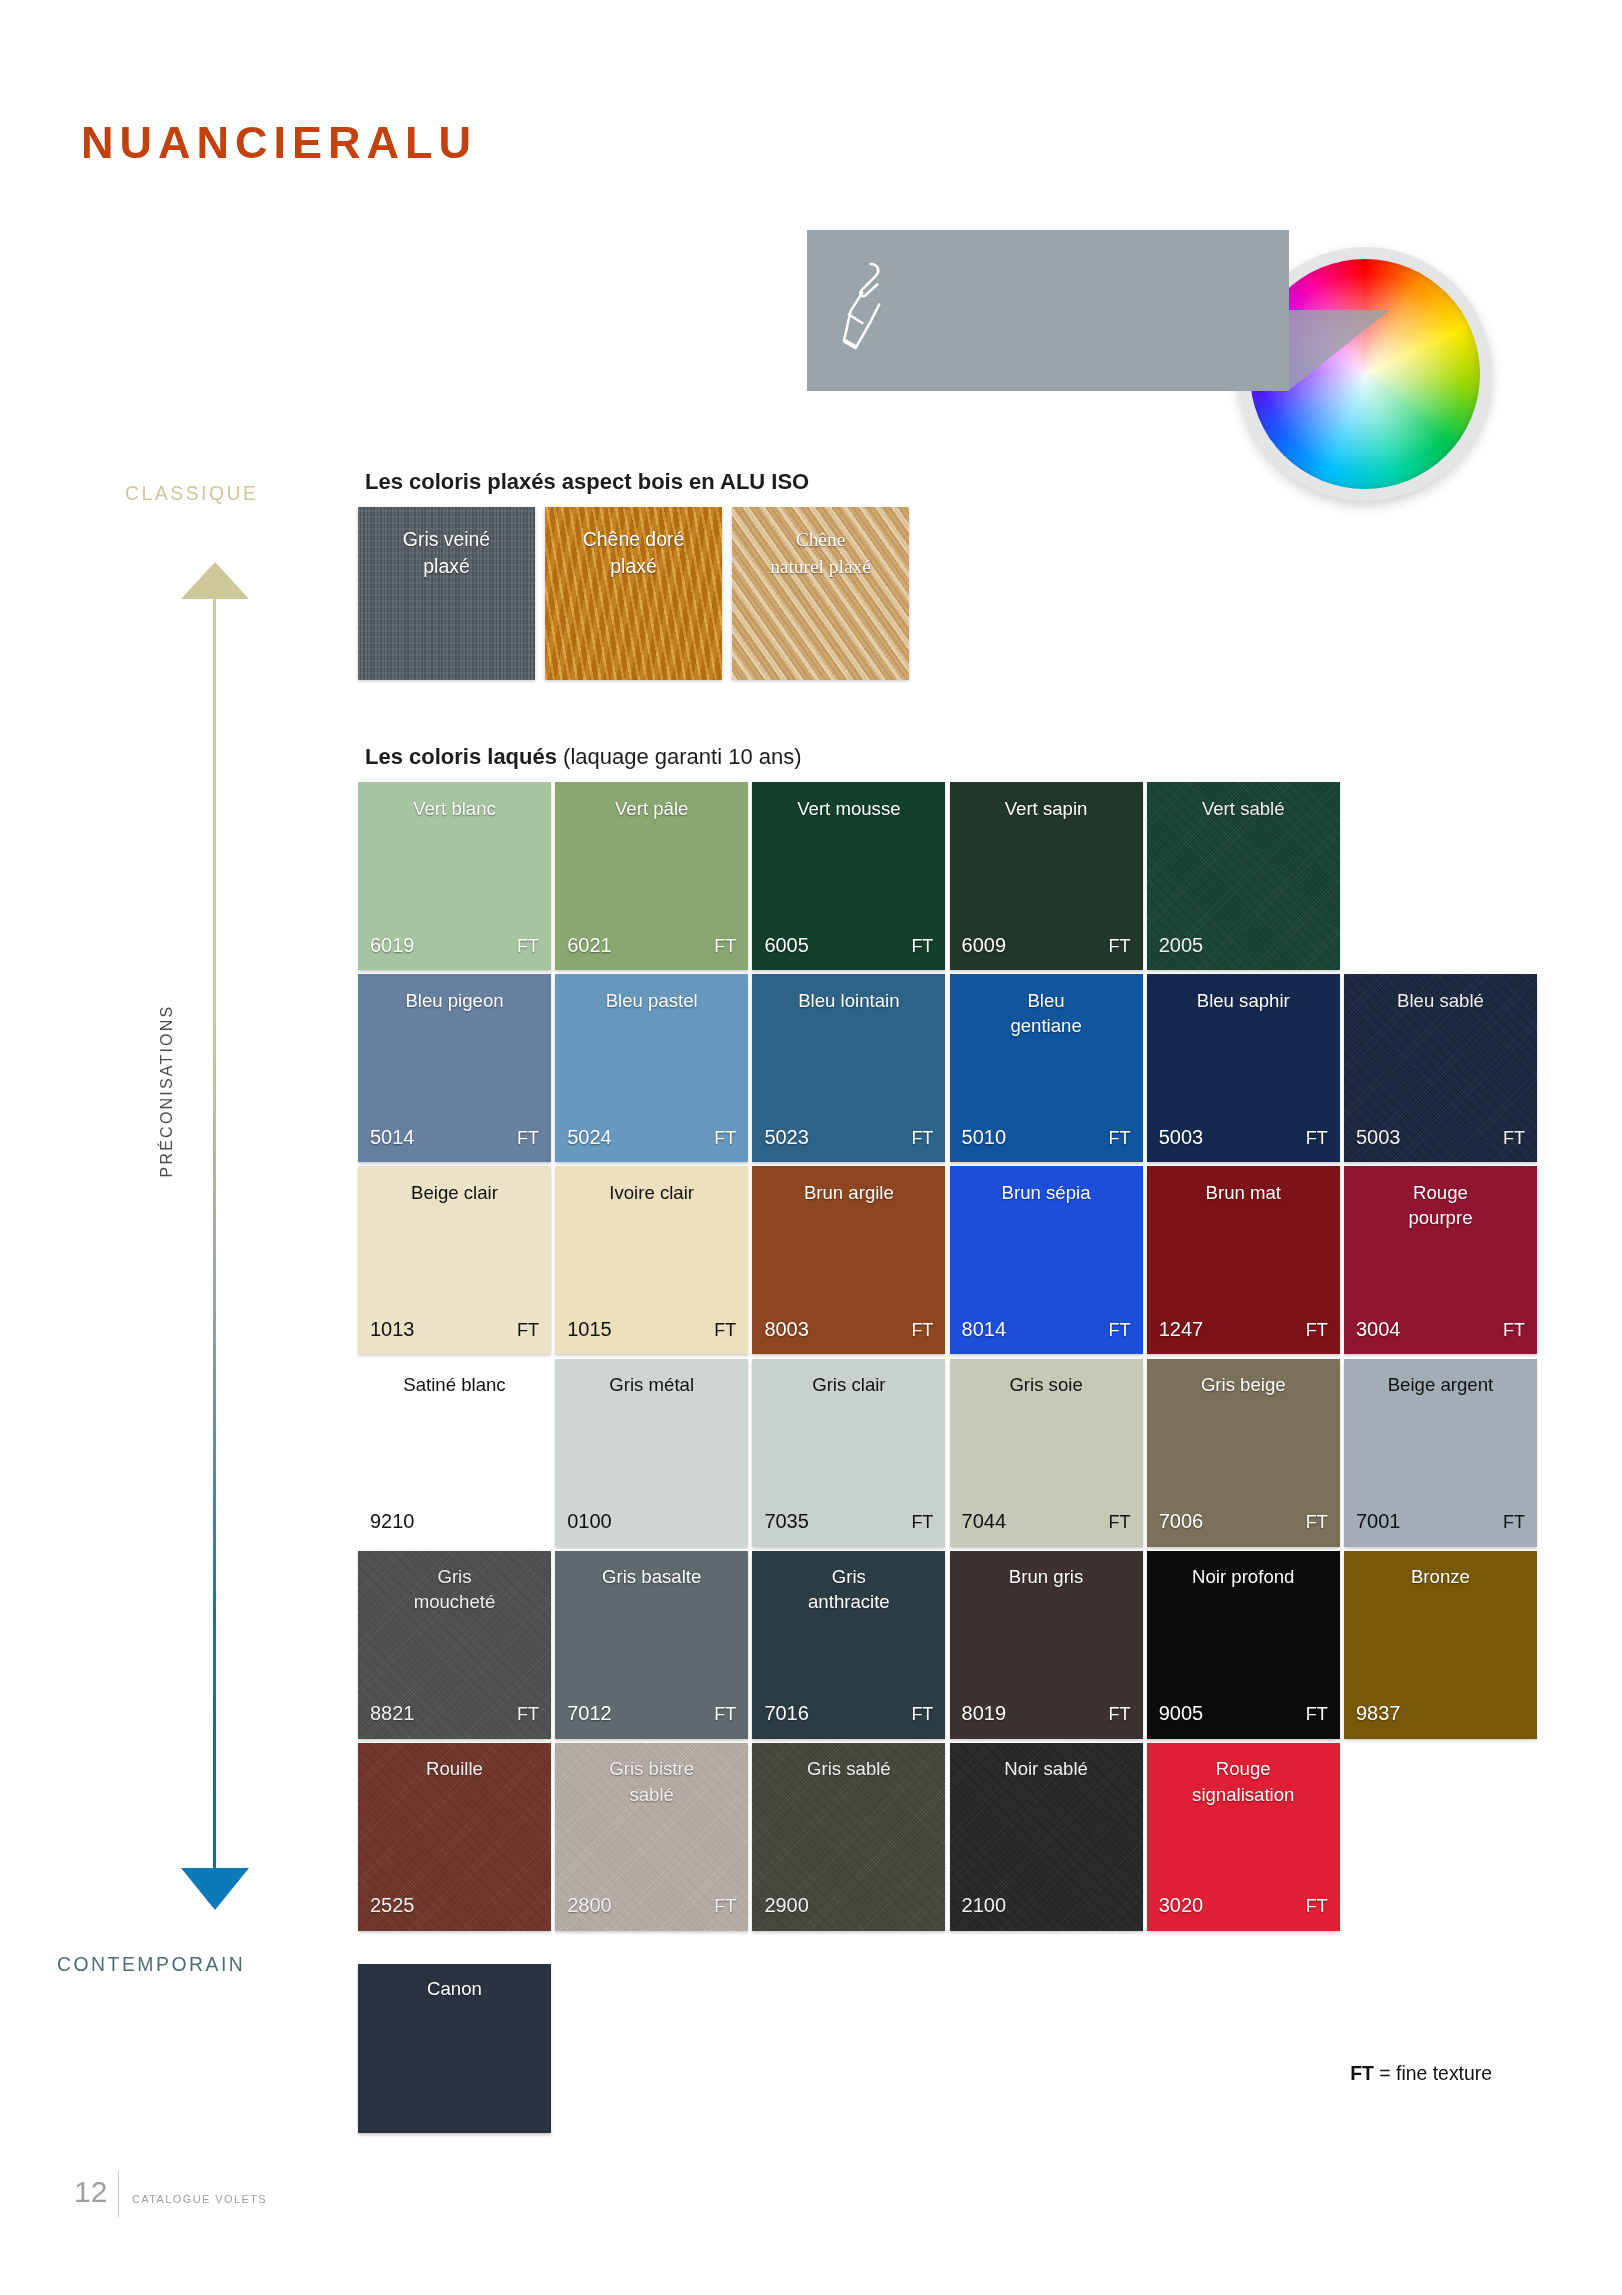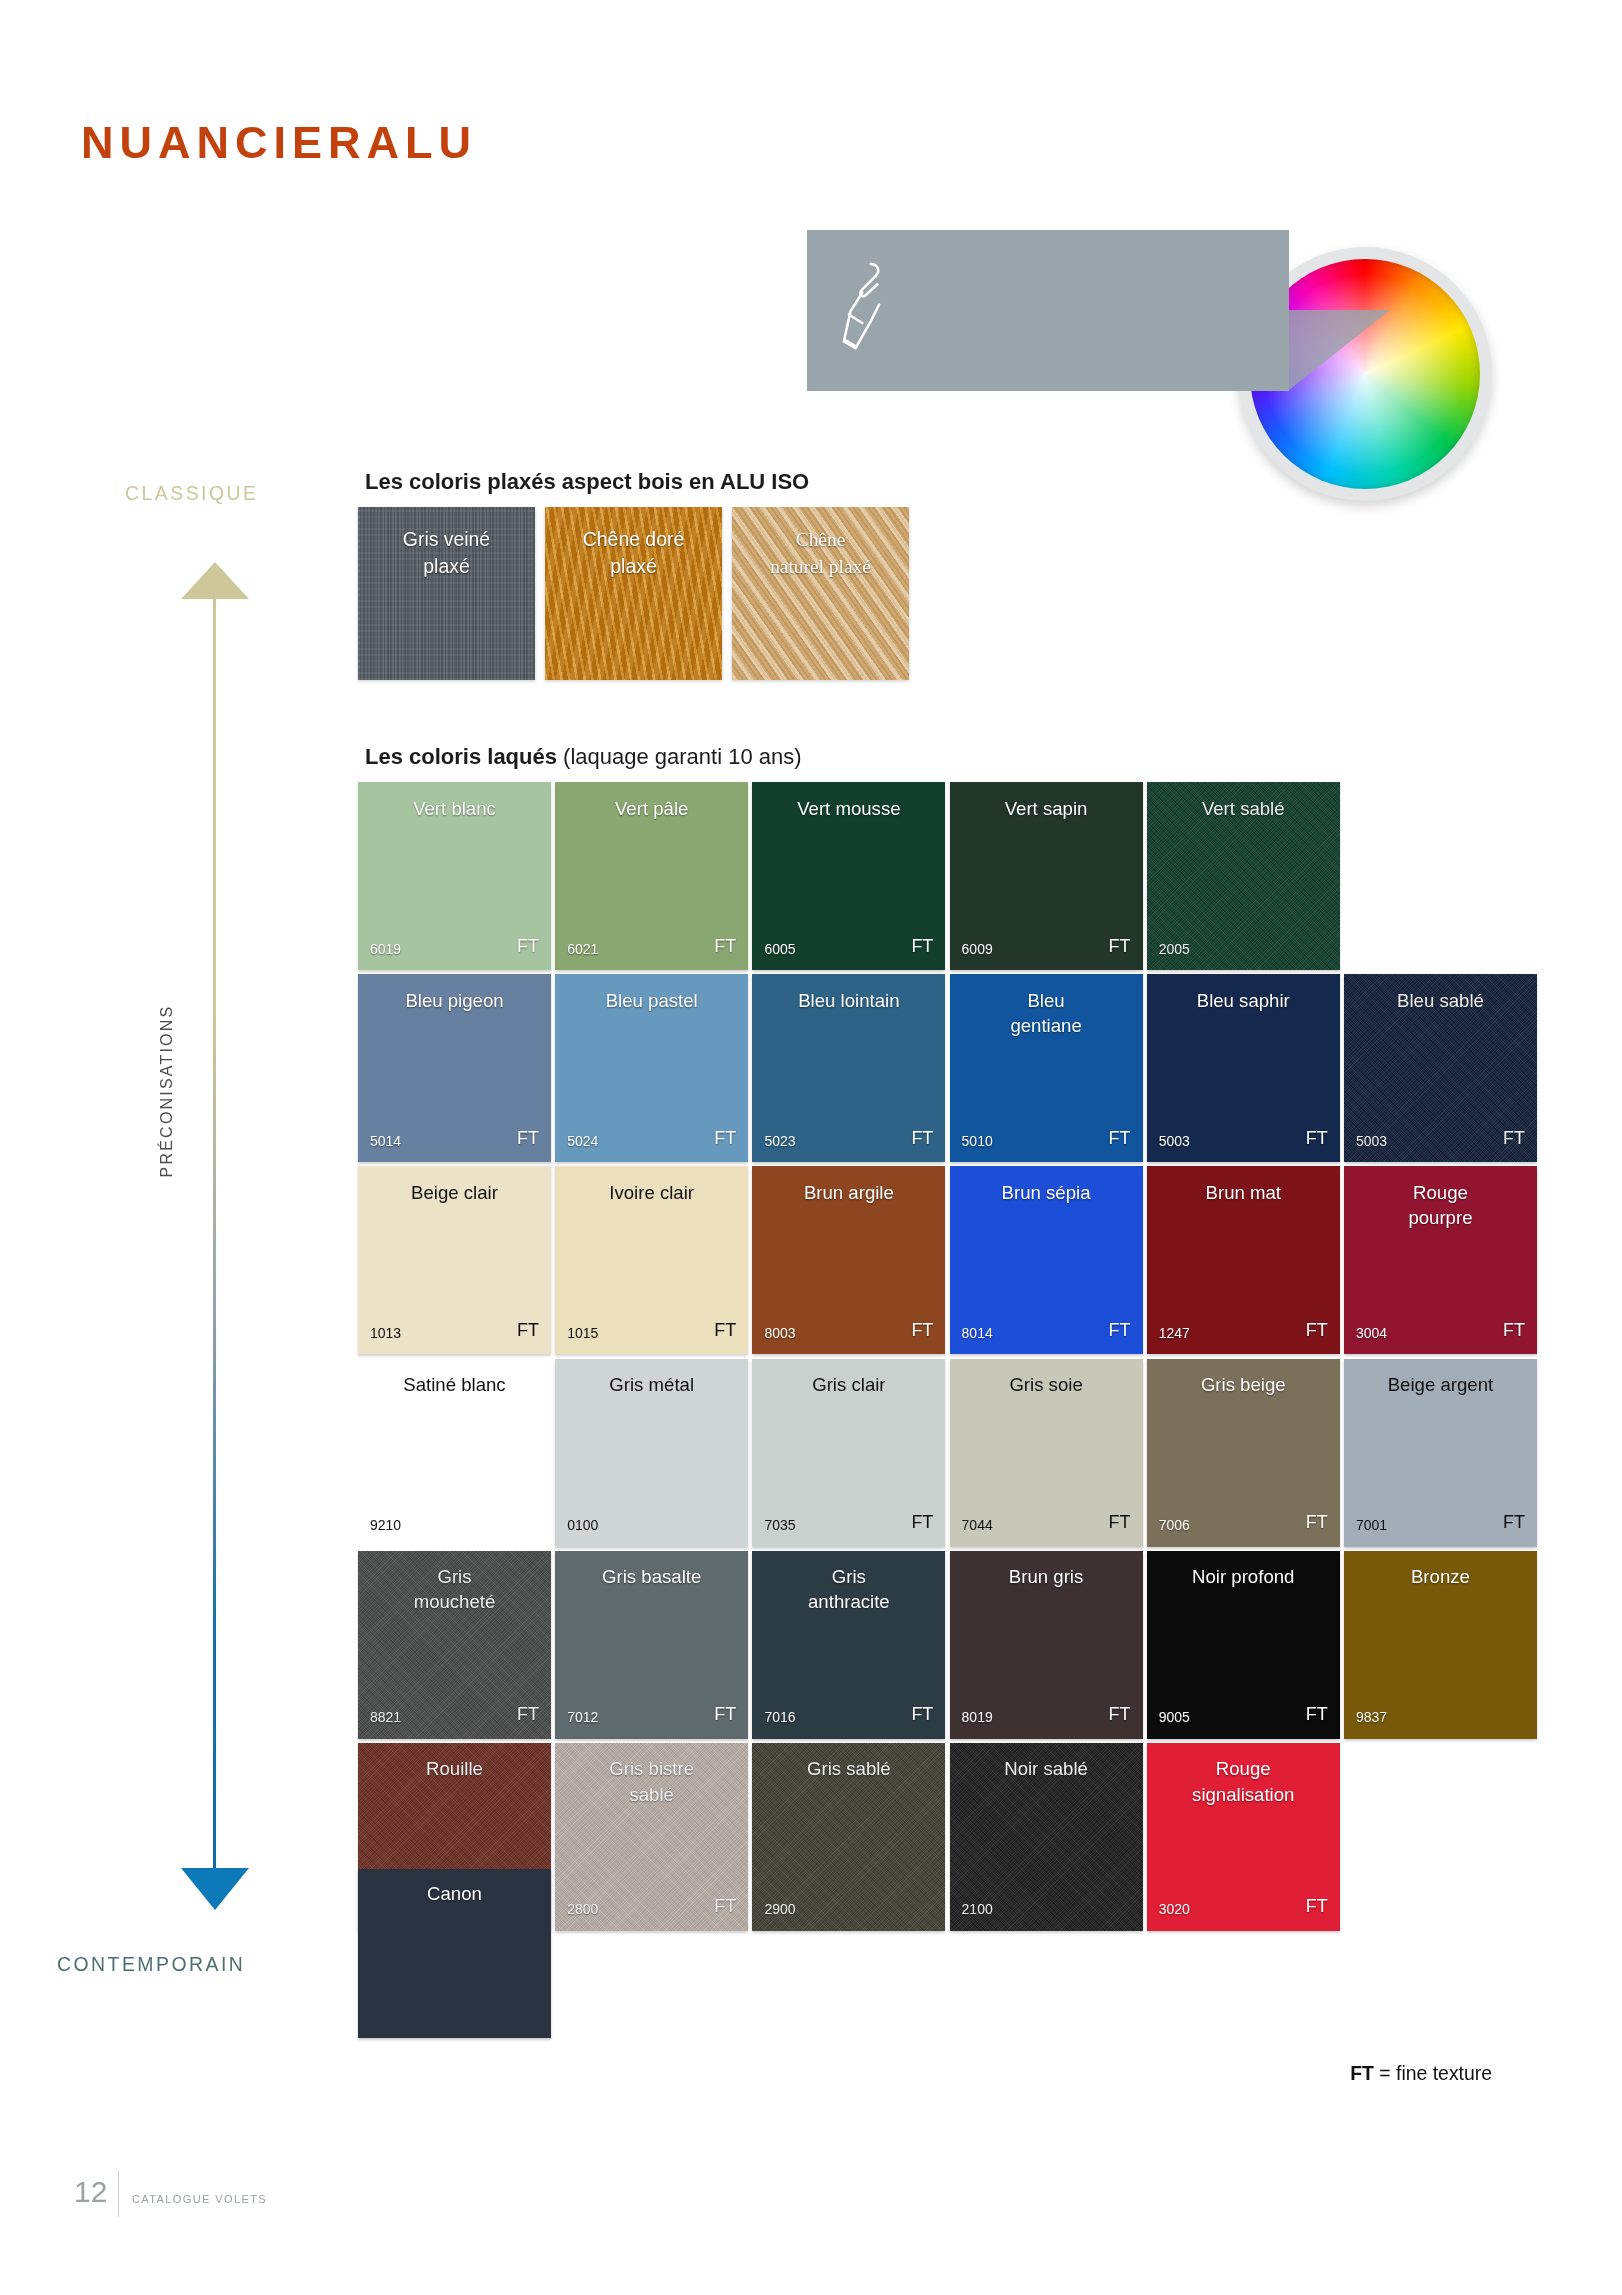--- a/index.html
+++ b/index.html
@@ -162,41 +162,41 @@
     position: relative;
     box-shadow: 0 1.7px 2.5px rgba(0,0,0,.18);
   }
   .swatch.empty { box-shadow:none; background:transparent; }
   .swatch .name {
     position:absolute; left: 8.5px; right: 8.5px; top: 13.5px;
     text-align:center; font-size: 18.6px; line-height: 1.35;
   }
   .swatch .code {
     position:absolute; left: 12px; bottom: 13.5px;
-    font-size: 14px;
+    font-size: 20px;
   }
   .swatch .ft {
     position:absolute; right: 12px; bottom: 13.5px;
     font-size: 18px;
   }
   .swatch.light-text .name,
   .swatch.light-text .code,
   .swatch.light-text .ft { color: #ffffff; text-shadow: 0 0.8px 1.7px rgba(0,0,0,.45); }
   .swatch.dark-text .name,
   .swatch.dark-text .code,
   .swatch.dark-text .ft { color: #111111; }
   .swatch.tex-fine::after {
     content:""; position:absolute; inset:0; pointer-events:none;
     background-image:
       repeating-linear-gradient(45deg, rgba(255,255,255,.055) 0 0.8px, rgba(0,0,0,.055) 0.8px 1.7px),
       repeating-linear-gradient(135deg, rgba(255,255,255,.05) 0 0.8px, rgba(0,0,0,.05) 0.8px 2.5px);
   }
 
   
-  #canon-wrap { position:absolute; left: 358px; top: 1869px; }
+  #canon-wrap { position:absolute; left: 358px; top: 1964px; }
   #canon-swatch {
     width: 193px; height: 169px; position:relative;
     background:#2b3342; box-shadow: 0 1.7px 2.5px rgba(0,0,0,.22);
   }
   #canon-swatch .name {
     position:absolute; left:0; right:0; top: 13.5px; text-align:center;
     color:#fff; font-size: 18.6px; text-shadow: 0 0.8px 1.7px rgba(0,0,0,.5);
   }
 
   

